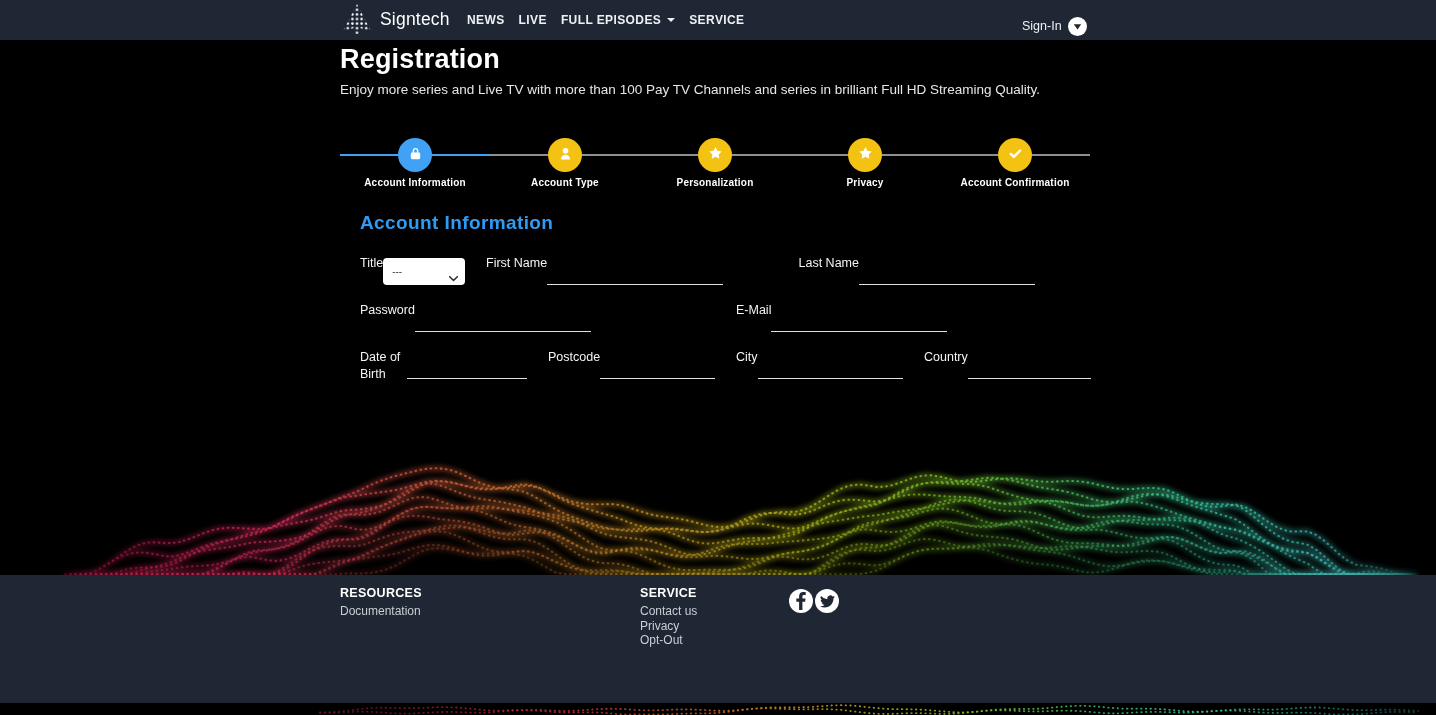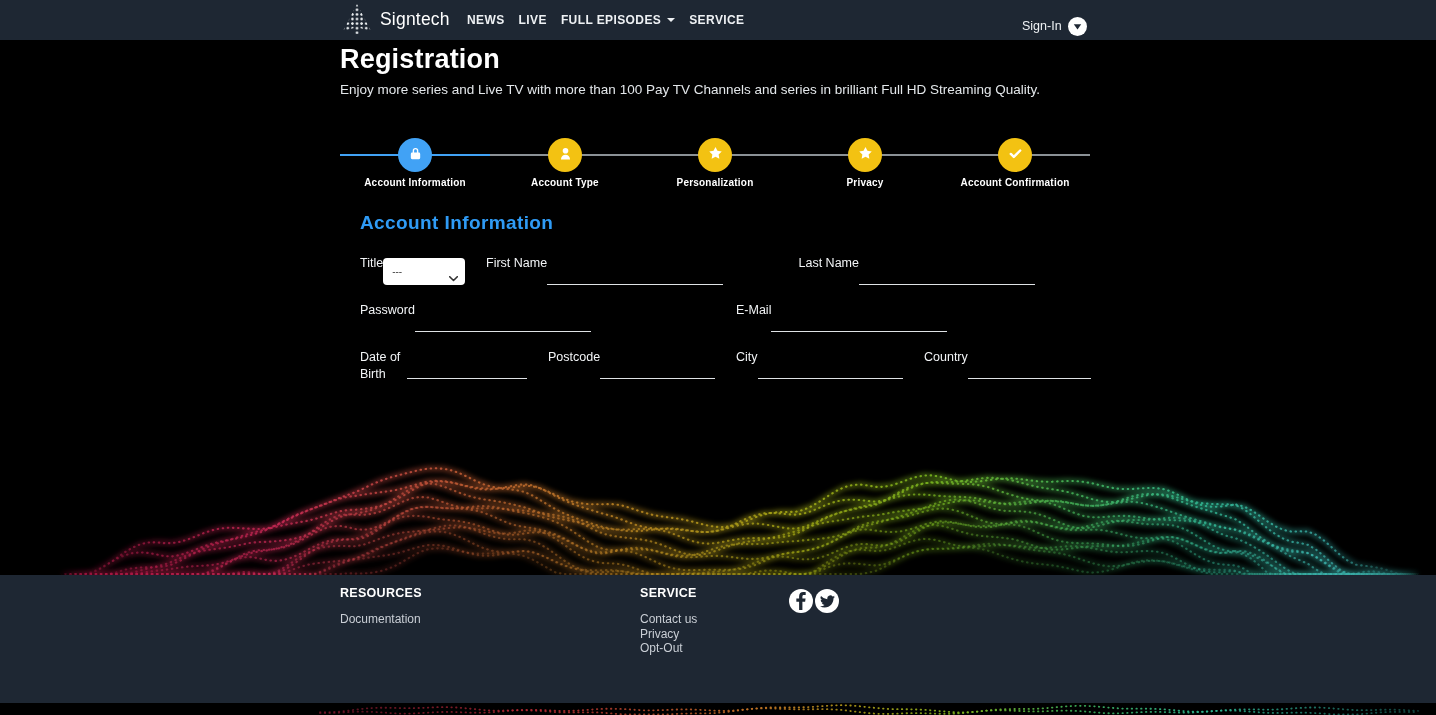--- a/index.html
+++ b/index.html
@@ -64,21 +64,21 @@
   #wave-dots path{fill:none;stroke:url(#wg);stroke-width:2.1;stroke-dasharray:.5 4.6;stroke-linecap:round}
   #wave-glow path{fill:none;stroke:url(#wg);stroke-width:5}
   .wave-strip{position:absolute;left:0;top:703px;width:1436px;height:12px;z-index:1}
   #strip-dots path{fill:none;stroke:url(#wg2);stroke-width:1.8;stroke-dasharray:.5 4.2;stroke-linecap:round}
 
   
   .footer{position:absolute;left:0;top:575px;width:100%;height:128px;background:var(--bar_bg);z-index:4}
   .fcol{position:absolute;top:11px}
   .fcol-resources{left:340px}
   .fcol-service{left:640px}
-  .fheading{color:#fff;font-size:12.5px;font-weight:700;letter-spacing:.3px;margin-bottom:12px}
+  .fheading{color:#fff;font-size:12.5px;font-weight:700;letter-spacing:.3px;margin-bottom:4px}
   .flink{display:block;color:var(--muted_link);font-size:12px;line-height:14.5px;text-decoration:none;cursor:pointer}
   .social{position:absolute;left:789px;top:14px;display:flex;gap:2px}
   .social-btn{width:24px;height:24px;border-radius:50%;background:#fff;display:flex;align-items:center;justify-content:center;cursor:pointer}
 </style>
 </head>
 <body>
 
 <div id="app">
 
   <svg class="wave-main" viewBox="0 0 1436 150" preserveAspectRatio="none">

